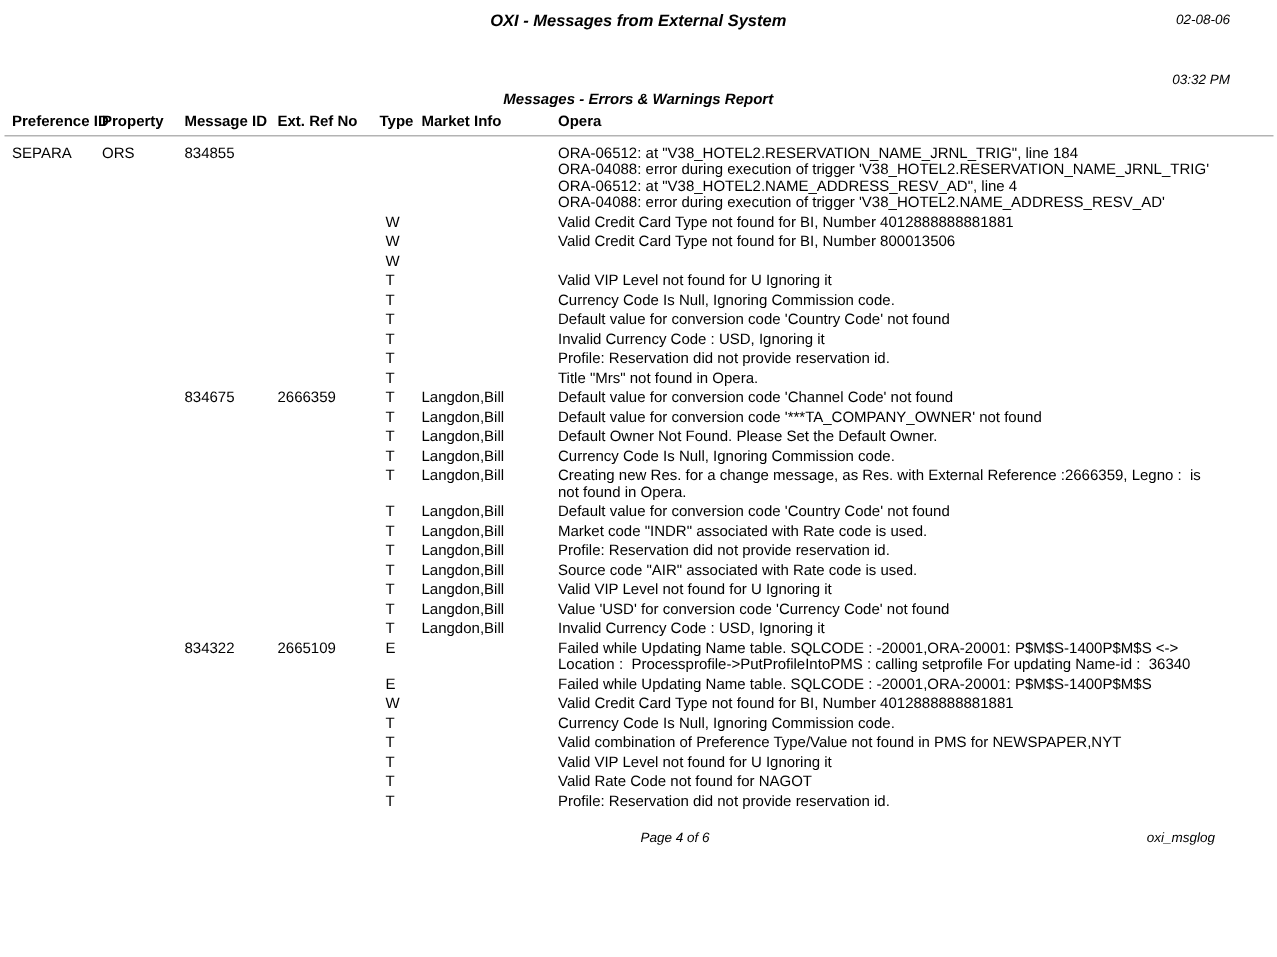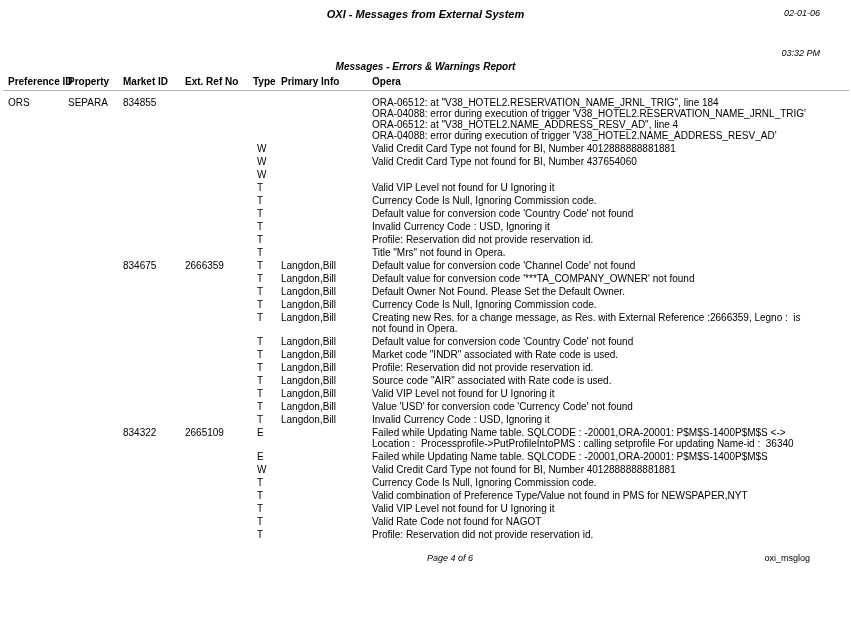--- a/index.html
+++ b/index.html
@@ -47,50 +47,50 @@
   }
   .row{margin-bottom:2px;}
   .cell{line-height:11px;white-space:pre;overflow:visible;}
   .cell.type{padding-left:4px;}
   .footer-page{
     position:absolute;top:553px;left:427px;
     font-size:9px;font-style:italic;
   }
   .footer-id{
     position:absolute;top:553px;right:41px;
-    font-size:9px;
+    font-size:9px;font-style:italic;
   }
 </style>
 </head>
 <body>
 
 <div class="page">
 
   <div class="title">OXI - Messages from External System</div>
-  <div class="stamp date">02-01-06</div>
+  <div class="stamp date">02-08-06</div>
 
   <div class="subtitle">Messages - Errors &amp; Warnings Report</div>
   <div class="stamp time">03:32 PM</div>
 
   <div class="thead grid">
     <div class="cell">Preference ID</div>
     <div class="cell">Property</div>
-    <div class="cell">Market ID</div>
+    <div class="cell">Message ID</div>
     <div class="cell">Ext. Ref No</div>
     <div class="cell">Type</div>
-    <div class="cell">Primary Info</div>
+    <div class="cell">Market Info</div>
     <div class="cell">Opera</div>
   </div>
 
   <div class="rule"></div>
 
   <div class="tbody" id="tbody">
       <div class="row grid">
+        <div class="cell">SEPARA</div>
         <div class="cell">ORS</div>
-        <div class="cell">SEPARA</div>
         <div class="cell">834855</div>
         <div class="cell"></div>
         <div class="cell type"></div>
         <div class="cell"></div>
         <div class="cell"><div>ORA-06512: at "V38_HOTEL2.RESERVATION_NAME_JRNL_TRIG", line 184</div><div>ORA-04088: error during execution of trigger 'V38_HOTEL2.RESERVATION_NAME_JRNL_TRIG'</div><div>ORA-06512: at "V38_HOTEL2.NAME_ADDRESS_RESV_AD", line 4</div><div>ORA-04088: error during execution of trigger 'V38_HOTEL2.NAME_ADDRESS_RESV_AD'</div></div>
       </div>
       <div class="row grid">
         <div class="cell"></div>
         <div class="cell"></div>
         <div class="cell"></div>
@@ -99,21 +99,21 @@
         <div class="cell"></div>
         <div class="cell"><div>Valid Credit Card Type not found for BI, Number 4012888888881881</div></div>
       </div>
       <div class="row grid">
         <div class="cell"></div>
         <div class="cell"></div>
         <div class="cell"></div>
         <div class="cell"></div>
         <div class="cell type">W</div>
         <div class="cell"></div>
-        <div class="cell"><div>Valid Credit Card Type not found for BI, Number 437654060</div></div>
+        <div class="cell"><div>Valid Credit Card Type not found for BI, Number 800013506</div></div>
       </div>
       <div class="row grid">
         <div class="cell"></div>
         <div class="cell"></div>
         <div class="cell"></div>
         <div class="cell"></div>
         <div class="cell type">W</div>
         <div class="cell"></div>
       </div>
       <div class="row grid">

